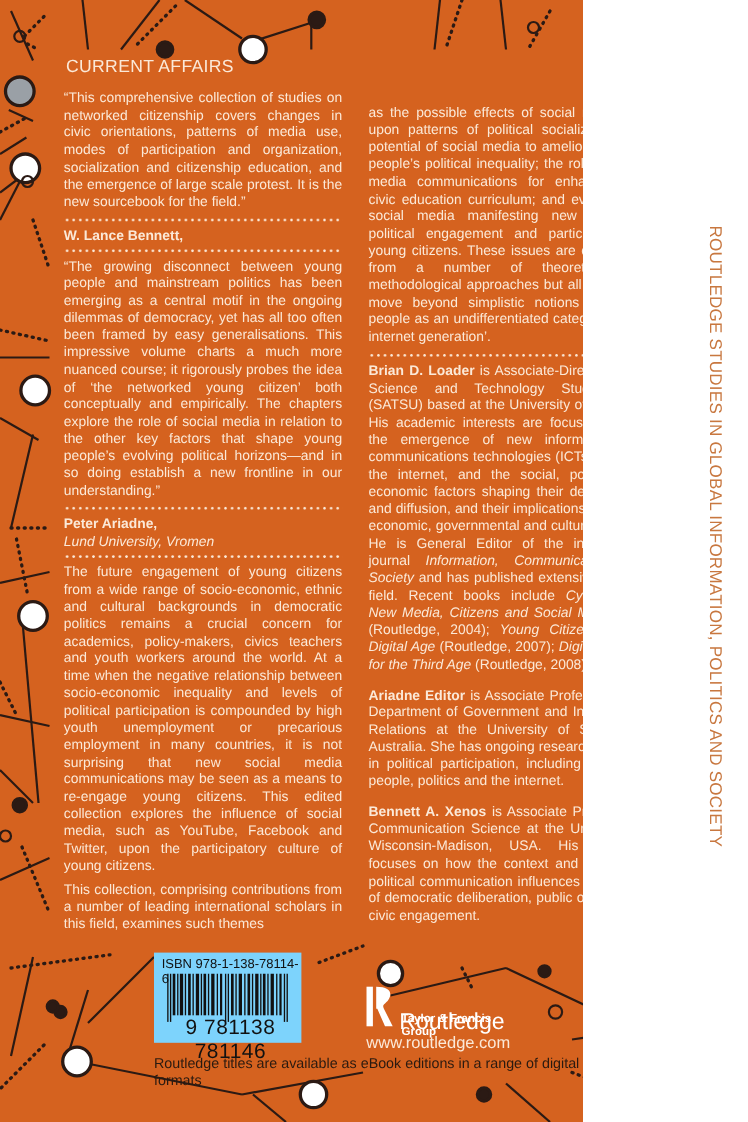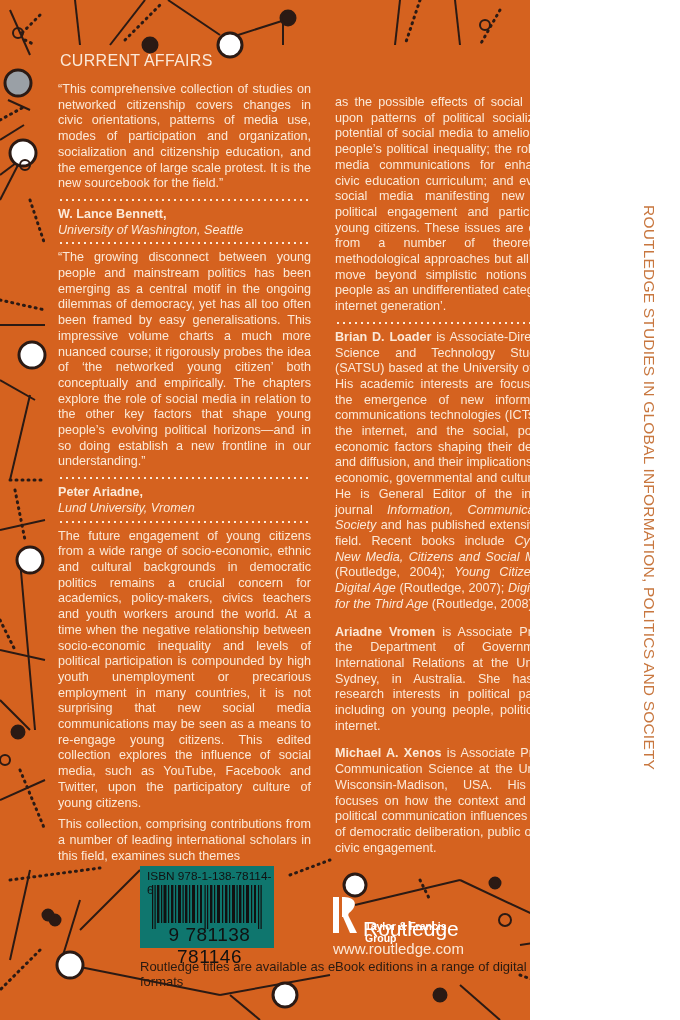--- a/index.html
+++ b/index.html
@@ -47,21 +47,21 @@
     .attr-aff { font-style: italic; margin: 0 0 2px 0; }
     .bold { font-weight: bold; }
     .ital { font-style: italic; }
     .informa {
       position: absolute; left: 140px; top: 868px;
       font-family: "Liberation Sans", sans-serif; font-size: 9.5px; color: #fbe9d8; text-decoration: underline;
     }
     .informa b { font-weight: bold; }
     .barcode-box {
       position: absolute; left: 140px; top: 866px; width: 134px; height: 82px;
-      background: #0f766e;
+      background: #7dd3fc;
     }
     .isbn-text {
       position: absolute; left: 7px; top: 3px;
       font-family: "Liberation Sans", sans-serif; font-size: 11.8px; color: #111;
     }
     .bars { position: absolute; left: 8px; top: 19px; width: 120px; height: 44px; }
     .bar-digits {
       position: absolute; left: 5px; top: 58px;
       font-family: "Liberation Sans", sans-serif; font-size: 19px; color: #111; letter-spacing: 0.5px; text-align: center;
     }
@@ -183,37 +183,36 @@
       <circle cx="565" cy="875" r="5"></circle>
     </g>
   </svg>
 
   <div class="series-label">CURRENT AFFAIRS</div>
 
   <div class="col col-left">
     <p>“This comprehensive collection of studies on networked citizenship covers changes in civic orientations, patterns of media use, modes of participation and organization, socialization and citizenship education, and the emergence of large scale protest. It is the new sourcebook for the field.”</p>
     <div class="dots"></div>
     <p class="attr-name">W. Lance Bennett,</p>
-    <p class="attr-aff">University of Washington, Seattle</p>
     <div class="dots"></div>
     <p>“The growing disconnect between young people and mainstream politics has been emerging as a central motif in the ongoing dilemmas of democracy, yet has all too often been framed by easy generalisations. This impressive volume charts a much more nuanced course; it rigorously probes the idea of ‘the networked young citizen’ both conceptually and empirically. The chapters explore the role of social media in relation to the other key factors that shape young people’s evolving political horizons—and in so doing establish a new frontline in our understanding.”</p>
     <div class="dots"></div>
     <p class="attr-name">Peter Ariadne,</p>
     <p class="attr-aff">Lund University, Vromen</p>
     <div class="dots"></div>
     <p>The future engagement of young citizens from a wide range of socio-economic, ethnic and cultural backgrounds in democratic politics remains a crucial concern for academics, policy-makers, civics teachers and youth workers around the world. At a time when the negative relationship between socio-economic inequality and levels of political participation is compounded by high youth unemployment or precarious employment in many countries, it is not surprising that new social media communications may be seen as a means to re-engage young citizens. This edited collection explores the influence of social media, such as YouTube, Facebook and Twitter, upon the participatory culture of young citizens.</p>
     <p>This collection, comprising contributions from a number of leading international scholars in this field, examines such themes</p>
   </div>
 
   <div class="col col-right">
     <p>as the possible effects of social media use upon patterns of political socialization; the potential of social media to ameliorate young people’s political inequality; the role of social media communications for enhancing the civic education curriculum; and evidence for social media manifesting new forms of political engagement and participation by young citizens. These issues are considered from a number of theoretical and methodological approaches but all attempt to move beyond simplistic notions of young people as an undifferentiated category of ‘the internet generation’.</p>
     <div class="dots"></div>
     <p><span class="bold">Brian D. Loader</span><span> is Associate-Director of the Science and Technology Studies Unit (SATSU) based at the University of York, UK. His academic interests are focused around the emergence of new information and communications technologies (ICTs), such as the internet, and the social, political and economic factors shaping their development and diffusion, and their implications for social, economic, governmental and cultural change. He is General Editor of the international journal </span><span class="ital">Information, Communication and Society</span><span> and has published extensively in this field. Recent books include </span><span class="ital">Cyberprotest: New Media, Citizens and Social Movements</span><span> (Routledge, 2004); </span><span class="ital">Young Citizens in the Digital Age</span><span> (Routledge, 2007); </span><span class="ital">Digital Welfare for the Third Age</span><span> (Routledge, 2008).</span></p>
-    <p style="margin-top:12px"><span class="bold">Ariadne Vromen</span><span> is Associate Professor in the Department of Government and International Relations at the University of Sydney, in Australia. She has ongoing research interests in political participation, including on young people, politics and the internet.</span></p>
-    <p style="margin-top:12px"><span class="bold">Michael A. Xenos</span><span> is Associate Professor of Communication Science at the University of Wisconsin-Madison, USA. His research focuses on how the context and content of political communication influences the quality of democratic deliberation, public opinion and civic engagement.</span></p>
+    <p style="margin-top:12px"><span class="bold">Ariadne Editor</span><span> is Associate Professor in the Department of Government and International Relations at the University of Sydney, in Australia. She has ongoing research interests in political participation, including on young people, politics and the internet.</span></p>
+    <p style="margin-top:12px"><span class="bold">Bennett A. Xenos</span><span> is Associate Professor of Communication Science at the University of Wisconsin-Madison, USA. His research focuses on how the context and content of political communication influences the quality of democratic deliberation, public opinion and civic engagement.</span></p>
   </div>
 
   <div class="informa"><span>an </span><b>informa</b><span> business</span></div>
 
   <div class="barcode-box">
     <div class="isbn-text">ISBN 978-1-138-78114-6</div>
     <svg class="bars" viewBox="0 0 120 44" preserveAspectRatio="none">
       <g fill="#111">
         <rect x="4" y="0" width="1.2" height="44"></rect>
           <rect x="6.5" y="0" width="1.2" height="44"></rect>

